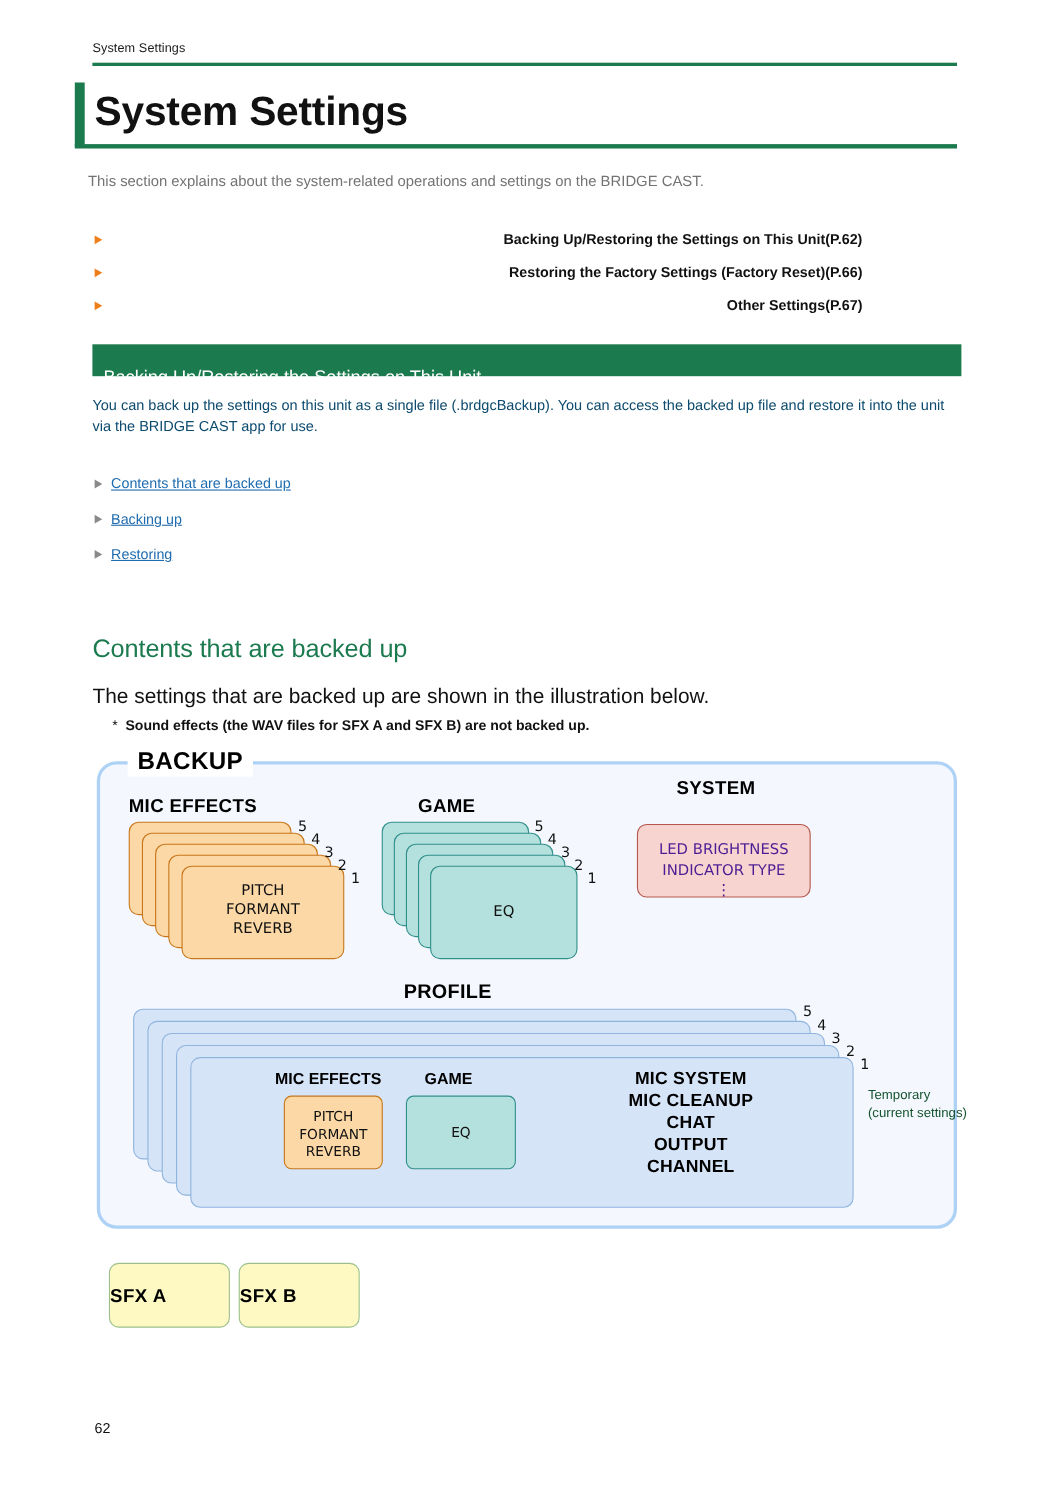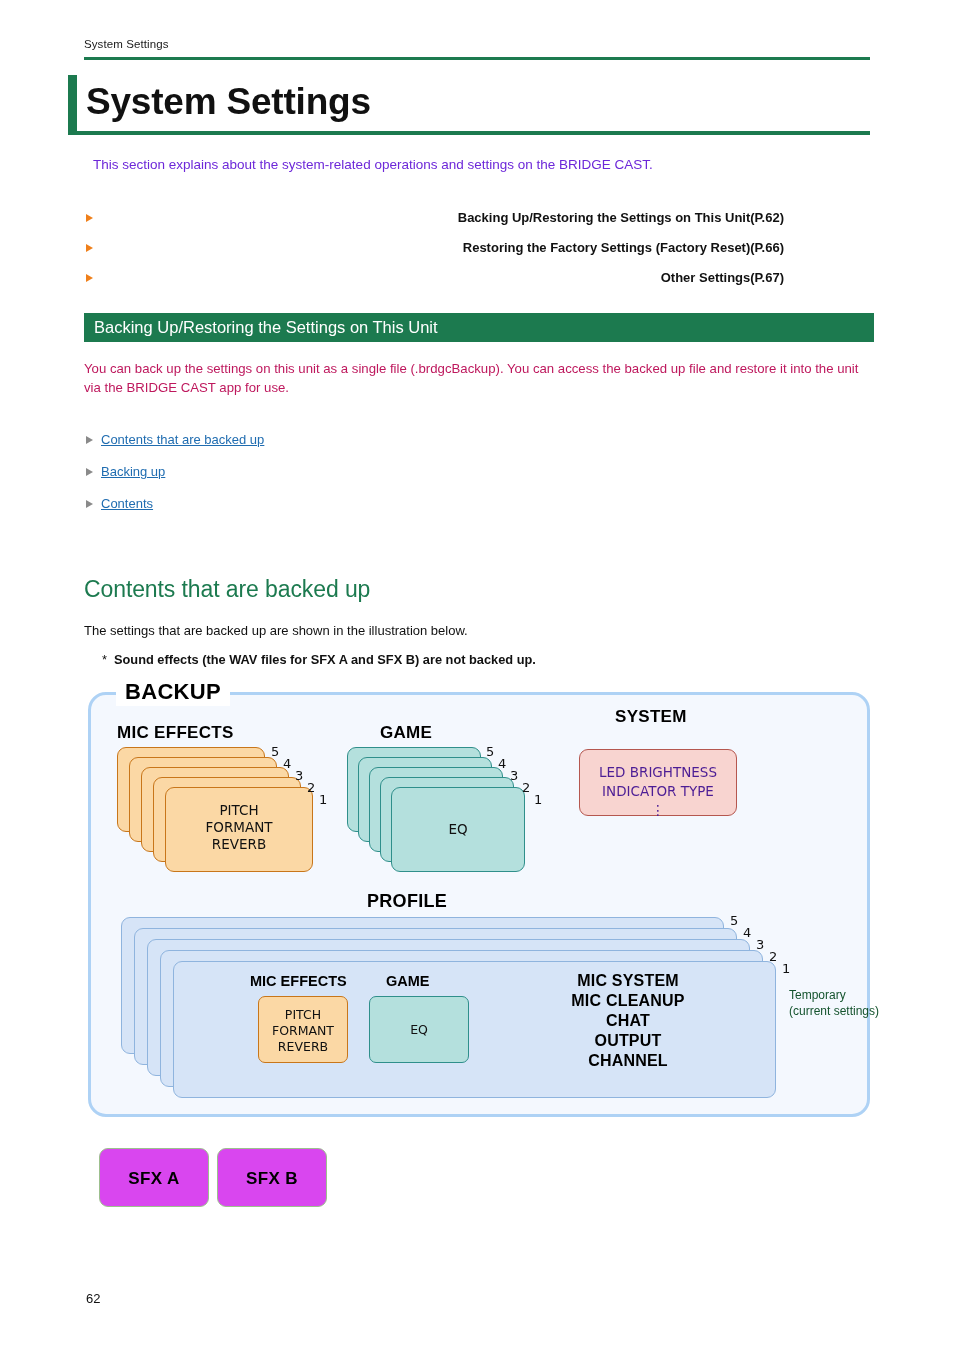--- a/index.html
+++ b/index.html
@@ -53,25 +53,25 @@
   .title-rule {
     position: absolute;
     left: 68px; top: 131px;
     width: 802px; height: 4px;
     background: #1c7a4f;
   }
 
   
   .intro {
     position: absolute;
-    left: 93px; top: 155px;
+    left: 80px; top: 155px;
     width: 790px;
     font-size: 13.5px;
     line-height: 19px;
-    color: #6d28d9;
+    color: #737373;
   }
 
   
   .toc-list {
     position: absolute;
     left: 84px; top: 209px;
     width: 700px;
   }
   .toc-item {
     position: relative;
@@ -94,34 +94,34 @@
 
   
   .section-bar {
     position: absolute;
     left: 84px; top: 313px;
     width: 790px; height: 29px;
     background: #1c7a4f;
   }
   .section-bar-label {
     position: absolute;
-    left: 10px; top: 0;
+    left: 10px; top: 16px;
     line-height: 29px;
     font-size: 16.5px;
     color: #ffffff;
     font-weight: 500;
   }
 
   .section-para {
     position: absolute;
     left: 84px; top: 359px;
     width: 782px;
     font-size: 13.2px;
     line-height: 19px;
-    color: #be185d;
+    color: #0c4a6e;
   }
 
   
   .link-list {
     position: absolute;
     left: 84px; top: 431px;
     width: 500px;
   }
   .link-item {
     position: relative;
@@ -149,21 +149,21 @@
     position: absolute;
     left: 84px; top: 576px;
     font-size: 23px;
     color: #1c7a4f;
     font-weight: 400;
     letter-spacing: -.1px;
   }
   .sub-para {
     position: absolute;
     left: 84px; top: 623px;
-    font-size: 13px;
+    font-size: 19px;
     color: #111;
   }
   .note-row {
     position: absolute;
     left: 102px; top: 652px;
     width: 700px;
     font-size: 12.8px;
     color: #111;
   }
   .note-star {
@@ -299,23 +299,23 @@
     line-height: 16px;
     color: #14532d;
     font-family: Liberation Sans, sans-serif;
     white-space: nowrap;
   }
 
   
   .sfx {
     position: absolute;
     border: 1.5px solid #9cc08d;
-    background: #d946ef;
+    background: #fef9c3;
     border-radius: 9px;
-    text-align: center;
+    text-align: left;
     font-size: 17px;
     font-weight: bold;
     color: #000;
     letter-spacing: .4px;
   }
 
   
   .page-num {
     position: absolute;
     left: 86px; top: 1291px;
@@ -361,21 +361,21 @@
   <div class="link-item">
     <span class="tri-gray"></span>
     <span class="lnk">Contents that are backed up</span>
   </div>
   <div class="link-item">
     <span class="tri-gray"></span>
     <span class="lnk">Backing up</span>
   </div>
   <div class="link-item">
     <span class="tri-gray"></span>
-    <span class="lnk">Contents</span>
+    <span class="lnk">Restoring</span>
   </div>
 </div>
 
 <div class="subheading">Contents that are backed up</div>
 <div class="sub-para">The settings that are backed up are shown in the illustration below.</div>
 <div class="note-row">
   <span class="note-star">*</span>
   <span class="note-text">Sound effects (the WAV files for SFX A and SFX B) are not backed up.</span>
 </div>
 

